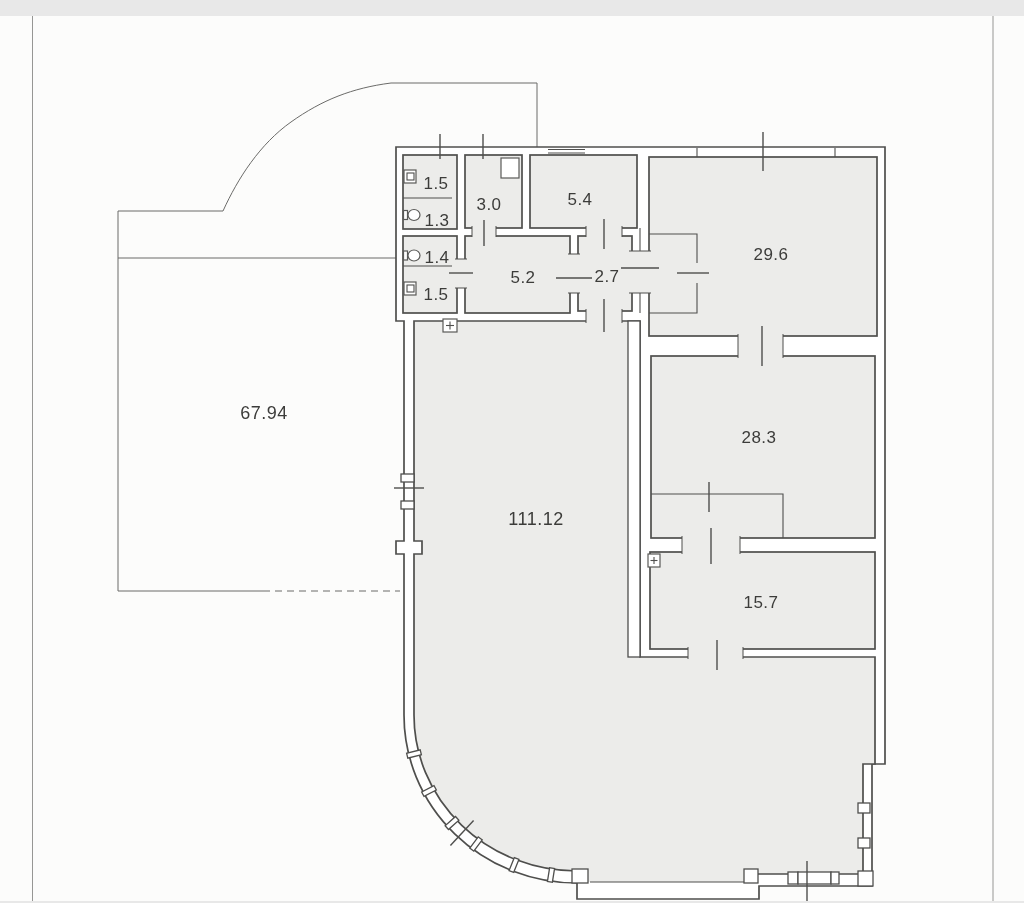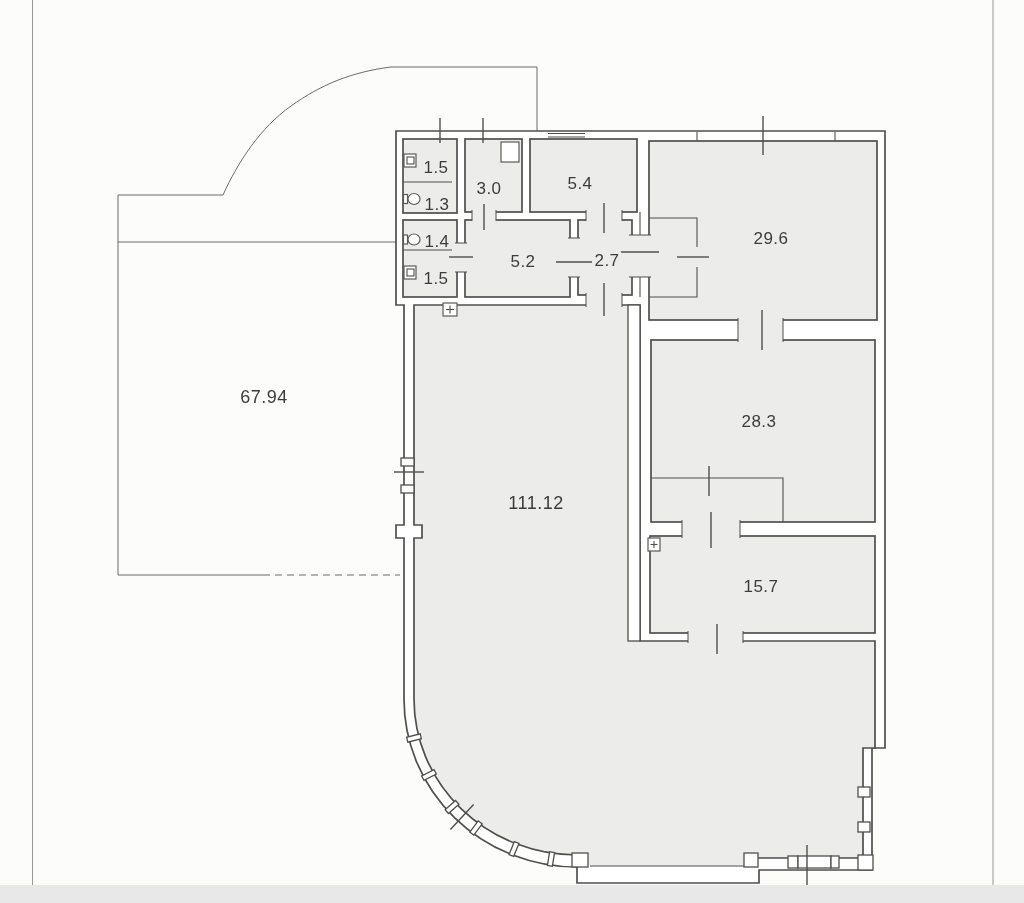--- a/index.html
+++ b/index.html
@@ -1,17 +1,17 @@
 <!DOCTYPE html>
 <html style="--paper: #fcfcfb; --roomfill: #ececea; --wall: #4f4f4d; --labeltext: #3c3c3a; --scan: #969694;"><head>
 <meta charset="utf-8">
 <style>
   html,body{margin:0;padding:0;background:#e8e8e8;}
   .page{
-    position:relative;width:1024px;height:885px;margin:0 auto;
+    position:relative;width:1024px;height:885px;margin:16px auto;
     background:var(--paper,#fcfcfb);overflow:hidden;
     font-family:"Liberation Sans", sans-serif;
   }
   svg{position:absolute;left:0;top:0;}
   
   .outer{fill:#ffffff;stroke:var(--wall,#4f4f4d);stroke-width:1.7;}
   .room{fill:var(--roomfill,#ececea);stroke:var(--wall,#4f4f4d);stroke-width:1.7;}
   .patch{fill:var(--roomfill,#ececea);stroke:none;}
   .thin{stroke:var(--wall,#4f4f4d);stroke-width:1.1;fill:none;}
   .cap{stroke:var(--wall,#4f4f4d);stroke-width:1;fill:none;}

